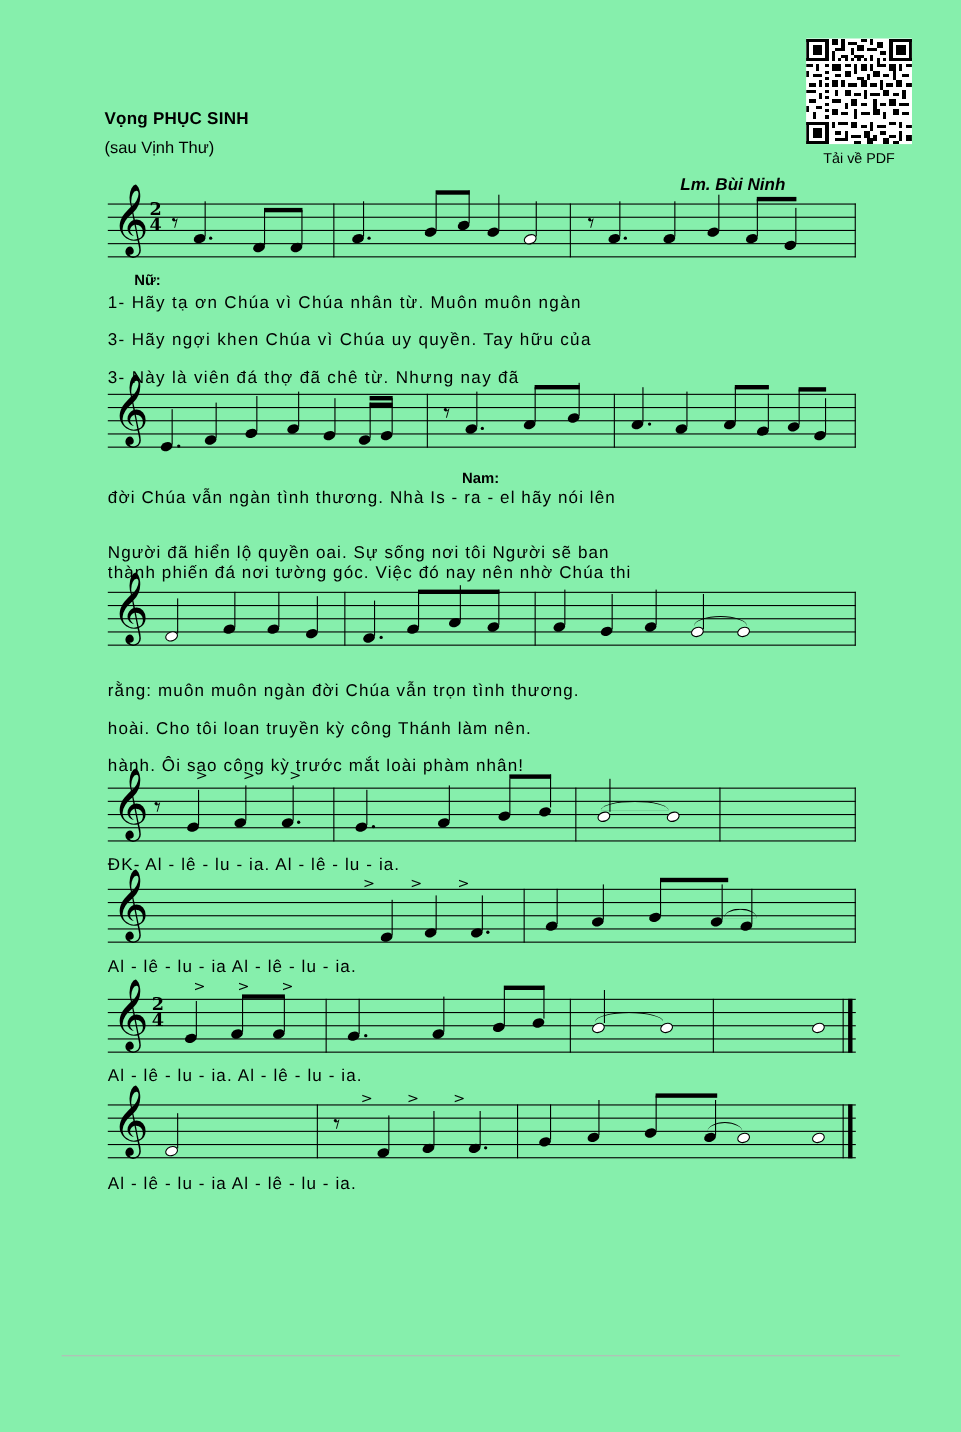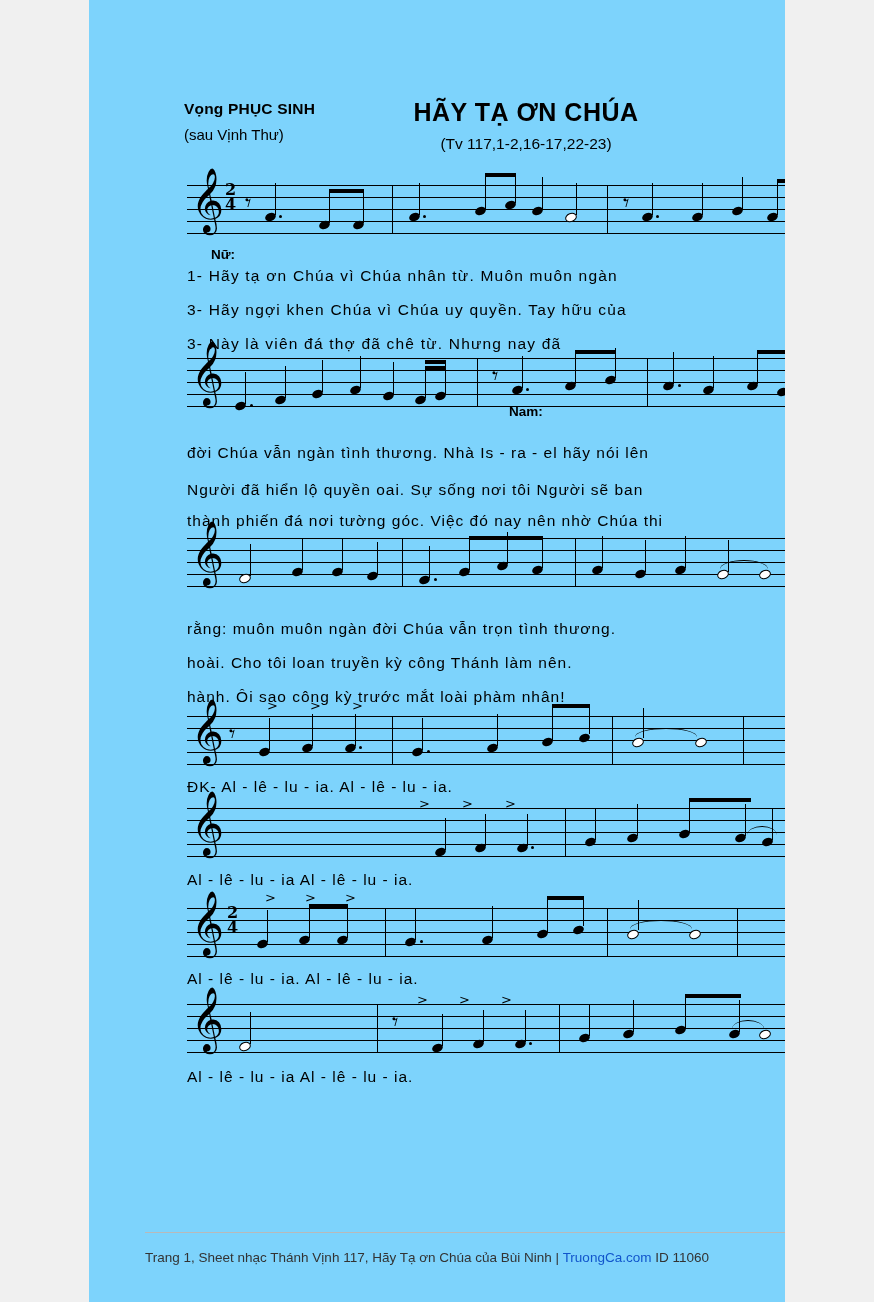--- a/index.html
+++ b/index.html
@@ -5,23 +5,23 @@
   html, body {
     margin: 0;
     padding: 0;
     background: #f0f0f0;
   }
   body {
     font-family: "Liberation Sans", sans-serif;
   }
   .page {
     position: relative;
-    width: 696px;
+    width: 874px;
     height: 1302px;
-    background: #7dd3fc;
+    background: #86efac;
     margin: 0 auto;
     overflow: hidden;
   }
 
   
   .header {
     position: absolute;
     left: 0; top: 0;
     width: 874px;
     height: 190px;
@@ -202,22 +202,21 @@
 
 <div class="page">
 
   <div class="header">
 
     <div class="hdr-left">
       <div class="line1">Vọng PHỤC SINH</div>
       <div class="line2">(sau Vịnh Thư)</div>
     </div>
 
-    <div class="hdr-title">HÃY TẠ ƠN CHÚA</div>
-    <div class="hdr-sub">(Tv 117,1-2,16-17,22-23)</div>
+    <div class="hdr-author">Lm. Bùi Ninh</div>
 
     <div class="qr-wrap">
       <svg class="qr" viewBox="0 0 33 33" shape-rendering="crispEdges">
         <rect width="33" height="33" fill="#fff"></rect>
         <g fill="#000">
 
           <rect x="0" y="0" width="7" height="1"></rect>
             <rect x="0" y="6" width="7" height="1"></rect>
           <rect x="0" y="0" width="1" height="7"></rect>
             <rect x="6" y="0" width="1" height="7"></rect>
@@ -468,24 +467,24 @@
         <div class="stem" style="left:600px; top:0px; height:32px;"></div>
       <div class="beam" style="left:570px; top:-8px; width:31px;"></div>
       <div class="nhead" style="left:618px; top:26px;"></div>
         <div class="stem" style="left:628px; top:-4px; height:32px;"></div>
       <div class="nhead" style="left:642px; top:34px;"></div>
         <div class="stem" style="left:652px; top:4px; height:32px;"></div>
       <div class="beam" style="left:628px; top:-6px; width:25px;"></div>
       <div class="endbar-thin" style="left:679px;"></div>
     </div>
 
-    <div class="voicetag" style="left:420px; top:46px;">Nam:</div>
+    <div class="voicetag" style="left:420px; top:69px;">Nam:</div>
 
     <div class="lyricline" style="top:86px; letter-spacing:1.0px;">đời Chúa vẫn ngàn tình thương.   Nhà  Is - ra - el   hãy  nói   lên</div>
-    <div class="lyricline" style="top:123px; letter-spacing:1.0px;">Người  đã  hiển  lộ  quyền  oai.   Sự sống nơi tôi Người sẽ ban</div>
+    <div class="lyricline" style="top:136px; letter-spacing:1.0px;">Người  đã  hiển  lộ  quyền  oai.   Sự sống nơi tôi Người sẽ ban</div>
     <div class="lyricline" style="top:154px; letter-spacing:1.0px;">thành phiến đá nơi tường góc.   Việc đó nay nên nhờ Chúa thi</div>
   </div>
 
   <div class="system" style="top:538px;">
     <div class="staff">
       <div class="ln l0"></div>
         <div class="ln l1"></div>
         <div class="ln l2"></div>
         <div class="ln l3"></div>
         <div class="ln l4"></div>
@@ -695,17 +694,14 @@
       <div class="tie" style="left:545px; top:16px; width:32px;"></div>
       <div class="nhead open" style="left:640px; top:26px;"></div>
       <div class="endbar-thin" style="left:668px;"></div>
       <div class="endbar-thick" style="left:673px;"></div>
     </div>
 
     <div class="lyricline" style="top:160px; letter-spacing:1.0px;">Al - lê - lu - ia     Al - lê - lu - ia.</div>
   </div>
 
   <div class="footer-rule"></div>
-  <div class="footer">
-    <span>Trang 1, Sheet nhạc Thánh Vịnh 117, Hãy Tạ ơn Chúa của Bùi Ninh  | </span><a href="#">TruongCa.com</a><span> ID 11060</span>
-  </div>
 
 </div>
 
 </body></html>

